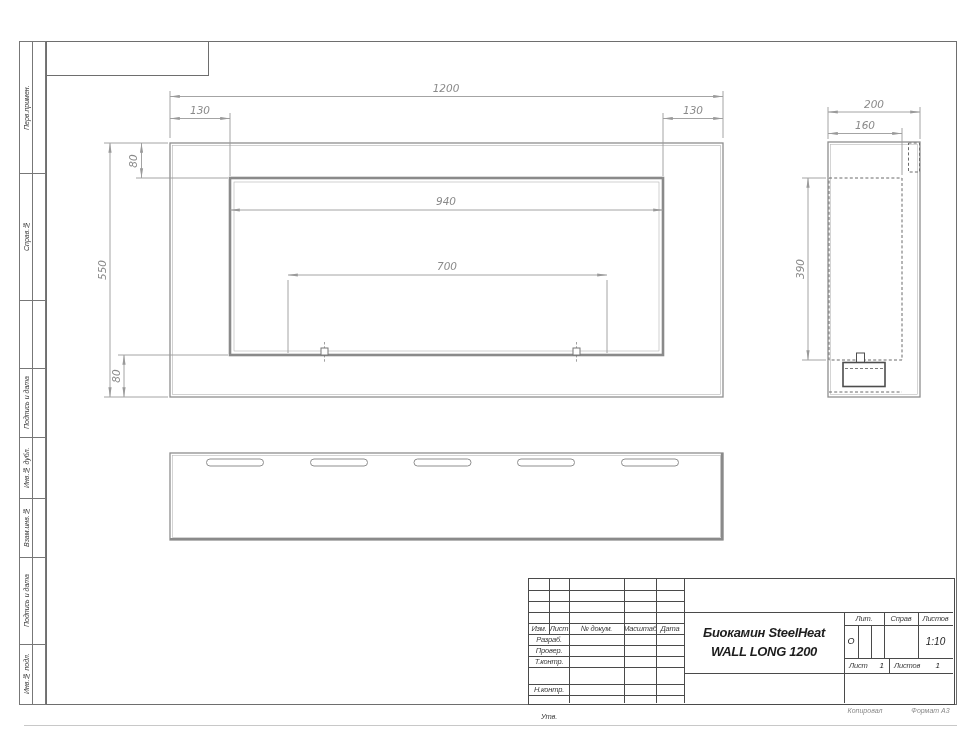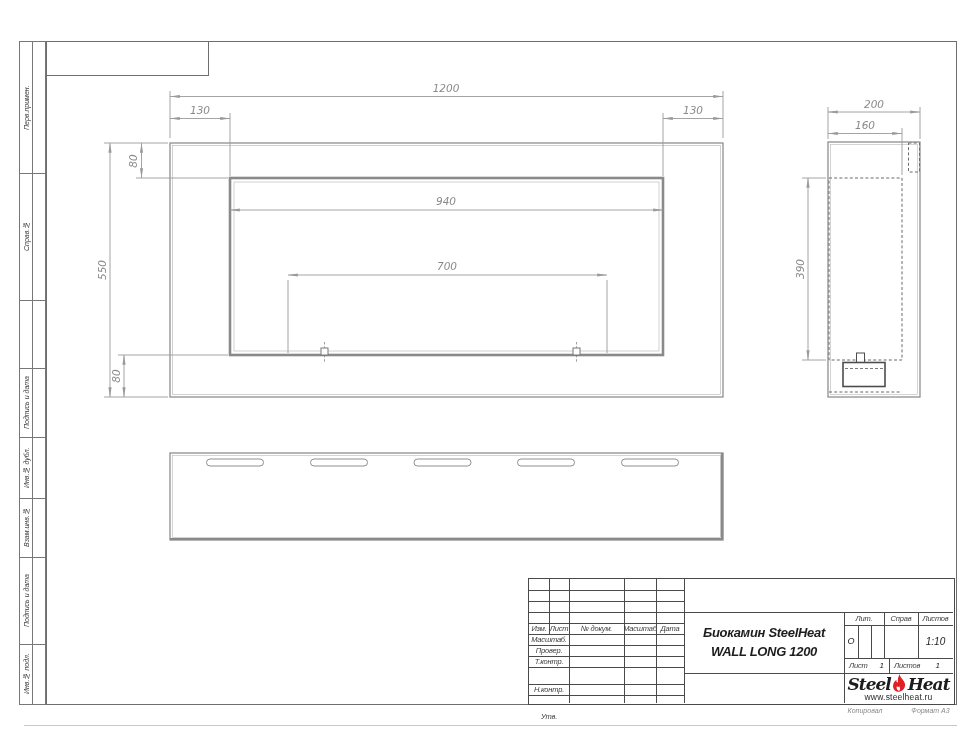--- a/index.html
+++ b/index.html
@@ -209,21 +209,21 @@
     <div class="ln" style="left:315px;top:79px;width:109px;height:1px"></div>
     <div class="ln" style="left:360px;top:79px;width:1px;height:15px"></div>
     <div class="ln" style="left:155px;top:94px;width:269px;height:1px"></div>
 
     <div class="cell lbl" style="left:0;top:44px;width:20px;height:11px">Изм.</div>
     <div class="cell lbl" style="left:20px;top:44px;width:20px;height:11px">Лист</div>
     <div class="cell lbl" style="left:40px;top:44px;width:55px;height:11px">№ докум.</div>
     <div class="cell lbl" style="left:95px;top:44px;width:32px;height:11px">Масштаб</div>
     <div class="cell lbl" style="left:127px;top:44px;width:28px;height:11px">Дата</div>
 
-    <div class="cell lbl" style="left:0;top:55px;width:40px;height:11px">Масштаб.</div>
+    <div class="cell lbl" style="left:0;top:55px;width:40px;height:11px">Разраб.</div>
     <div class="cell lbl" style="left:0;top:66px;width:40px;height:11px">Провер.</div>
     <div class="cell lbl" style="left:0;top:77px;width:40px;height:11px">Т.контр.</div>
     <div class="cell lbl" style="left:0;top:105px;width:40px;height:11px">Н.контр.</div>
     <div class="cell lbl" style="left:0;top:132px;width:40px;height:11px">Утв.</div>
 
     <div class="cell tb-title" style="left:155px;top:33px;width:160px;height:61px">
       <div>Биокамин SteelHeat</div>
       <div>WALL LONG 1200</div>
     </div>
 
@@ -235,30 +235,19 @@
 
     <div class="cell row-split" style="left:315px;top:79px;width:45px;height:15px">
       <span class="lbl">Лист</span>
       <span class="val" style="font-size:8px">1</span>
     </div>
     <div class="cell row-split" style="left:360px;top:79px;width:56px;height:15px">
       <span class="lbl">Листов</span>
       <span class="val" style="font-size:8px">1</span>
     </div>
 
-    <div class="cell logo-cell" style="left:315px;top:94px;width:109px;height:30px">
-      <div class="logo-row">
-        <span class="logo-word">Steel</span>
-        <svg width="15" height="19" viewBox="0 0 22 28" style="margin:0 1px 2px 1px">
-          <path d="M11 0 C12 6 18 9 19 14.5 C20 20.5 16 25.5 10.5 26 C5 26.5 1.5 22.5 1.5 17.5 C1.5 13.5 4 10.5 6.5 8.5 C6 11.5 7.5 13 9 12 C7.5 9 9.5 4 11 0 Z" fill="#e31e24"></path>
-          <path fill="#ffffff" d="M10.5 25 C7.5 24 6 21 7 18 C8 19.5 10 19.5 10.5 18 C12.5 20 12 23.5 10.5 25 Z"></path>
-        </svg>
-        <span class="logo-word">Heat</span>
-      </div>
-      <div class="logo-url">www.steelheat.ru</div>
-    </div>
   </div>
 
   
   <div class="footer-note" style="left:835px;top:707px;width:60px">Копировал</div>
   <div class="footer-note" style="left:903px;top:707px;width:55px">Формат А3</div>
 
 </div>
 
 </body></html>

